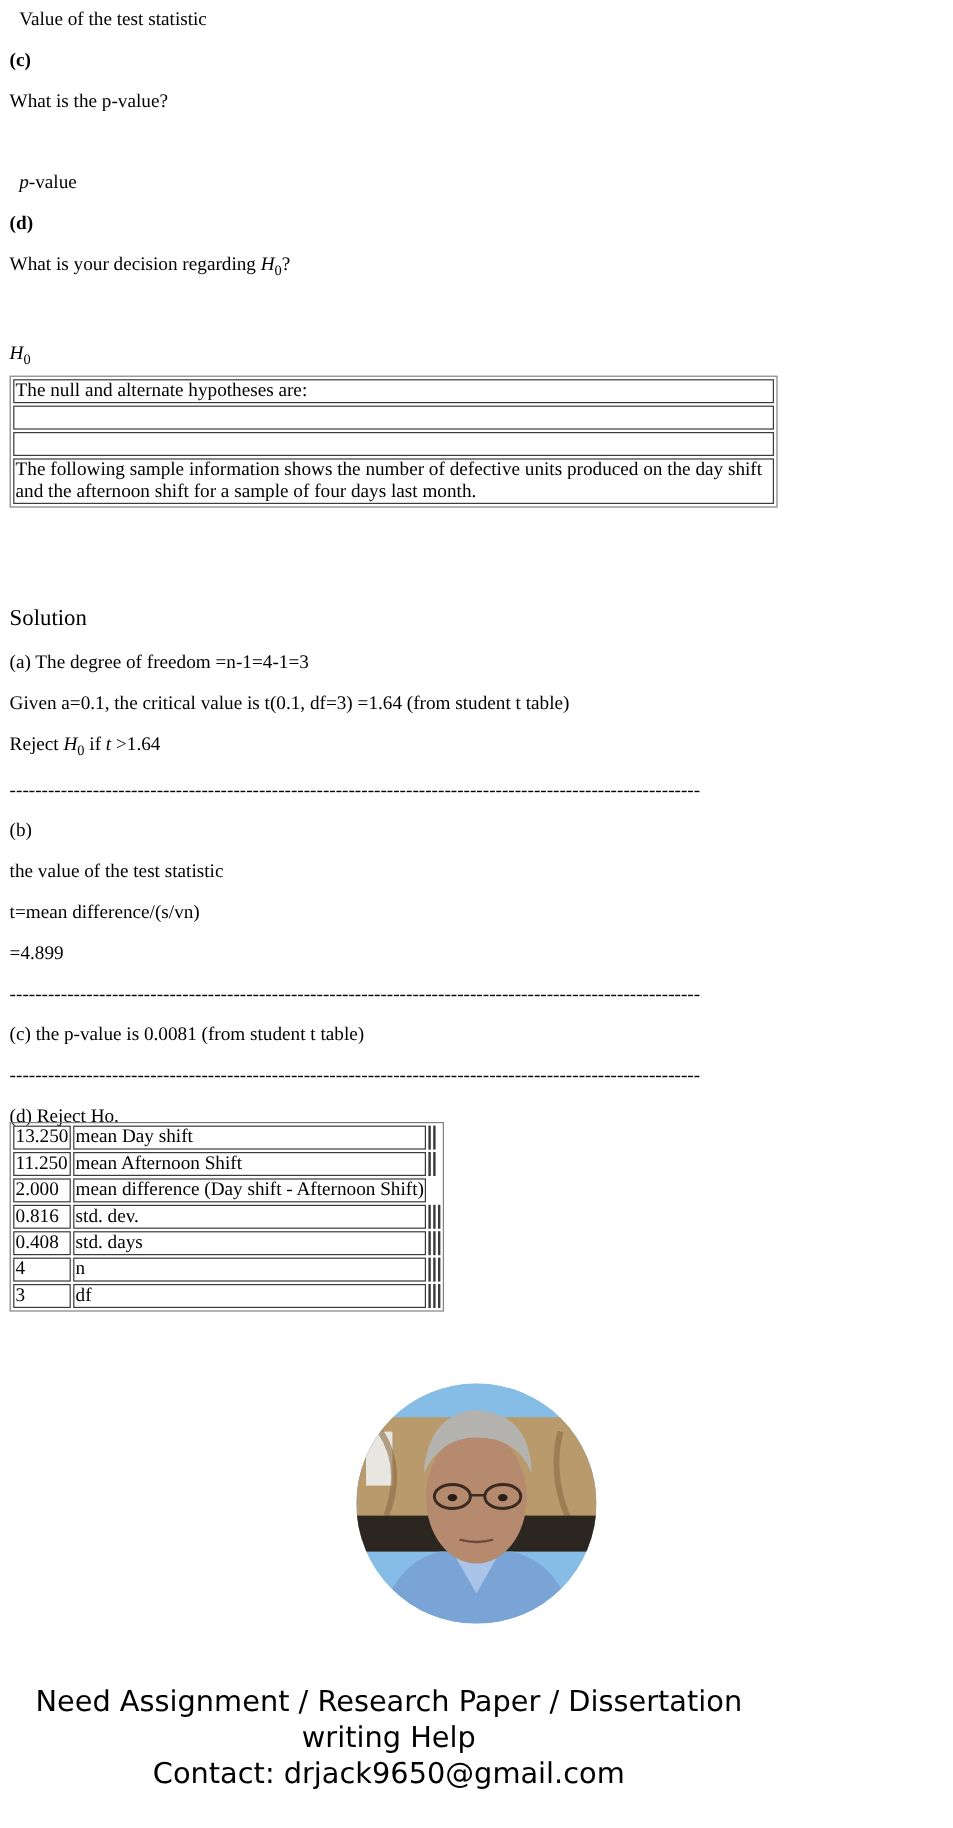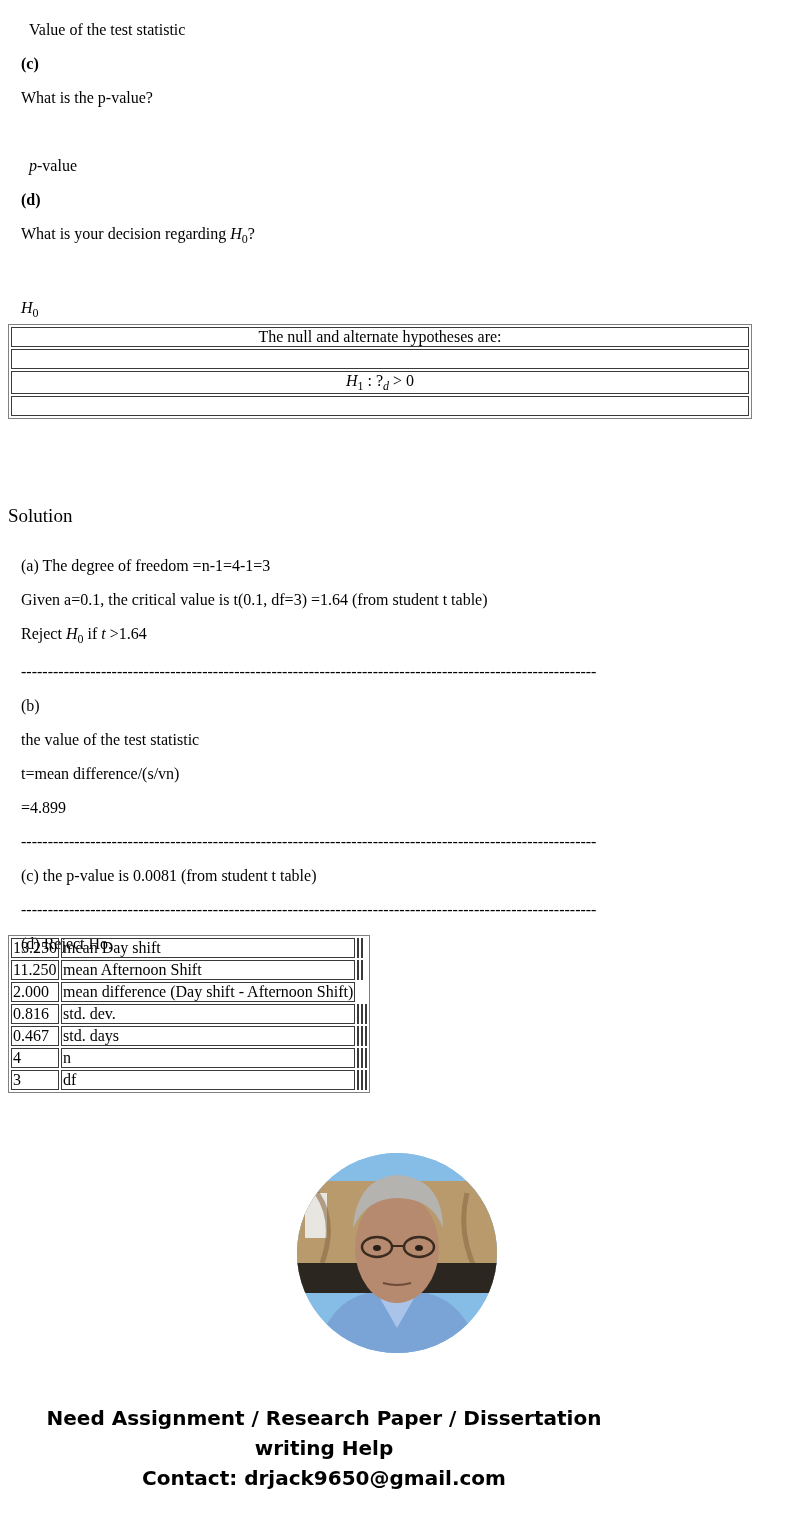--- a/index.html
+++ b/index.html
@@ -5,21 +5,21 @@
     html, body { margin: 0; padding: 0; background: #ffffff; }
     body {
       width: 794px;
       min-height: 1523px;
       font-family: "Liberation Serif", "DejaVu Serif", serif;
       font-size: 16px;
       color: #000;
       position: relative;
       overflow-x: hidden;
     }
-    p { margin: 13px; line-height: 18px; }
+    p { margin: 0; line-height: 18px; }
     .line { position: absolute; left: 8px; white-space: nowrap; }
     .indent { left: 16px; }
     b { font-weight: bold; }
     i { font-style: italic; }
     sub { font-size: 12px; vertical-align: -4px; line-height: 0; }
 
     table.bordered {
       position: absolute;
       border: 1px solid #808080;
       border-collapse: separate;
@@ -27,43 +27,43 @@
       font-family: "Liberation Serif", serif;
       font-size: 16px;
     }
     table.bordered td {
       border: 1px solid #3a3a3a;
       padding: 0 1px;
       line-height: 18px;
       vertical-align: top;
     }
     table.bordered td.empty-row { height: 18px; }
-    #hyp-table { left: 8px; top: 324px; width: 744px; text-align: center; }
+    #hyp-table { left: 8px; top: 313px; width: 640px; }
     #hyp-table td { padding: 0 1px; }
     #stats-table { left: 8px; top: 935px; }
     #stats-table td.narrow { width: 0px; padding: 0; }
 
     h3 { margin: 0; font-size: 19px; font-weight: normal; }
 
     .avatar {
       position: absolute;
       left: 297px; top: 1153px;
       width: 200px; height: 200px;
       border-radius: 50%;
       overflow: hidden;
       background: #7fb6e4;
     }
     .promo {
       position: absolute;
       left: 0; top: 1403px;
       width: 648px;
       text-align: center;
       font-family: "DejaVu Sans", sans-serif;
-      font-weight: bold;
-      font-size: 20px;
+      font-weight: normal;
+      font-size: 24px;
       line-height: 30px;
     }
   </style>
 </head>
 <body>
 
 <p class="line indent" style="top:8px;">Value of the test statistic</p>
 <p class="line" style="top:42px;"><b>(c)</b></p>
 <p class="line" style="top:76px;">What is the p-value?</p>
 <p class="line indent" style="top:144px;"><i>p</i><span>-value</span></p>
@@ -73,24 +73,24 @@
 
 <table id="hyp-table" class="bordered">
   <tbody>
       <tr>
         <td>The null and alternate hypotheses are:</td>
       </tr>
   <tr>
         <td class="empty-row"></td>
       </tr>
   <tr>
-        <td style="height:21px;"><i>H</i><sub>1</sub><span> : ?</span><sub><i>d</i></sub><span> &gt; 0</span></td>
+        <td class="empty-row"></td>
       </tr>
   <tr>
-        <td class="empty-row"></td>
+        <td>The following sample information shows the number of defective units produced on the day shift and the afternoon shift for a sample of four days last month.</td>
       </tr>
 </tbody>
   </table>
 
 <h3 class="line" style="top:505px;">Solution</h3>
 <p class="line" style="top:544px;">(a) The degree of freedom =n-1=4-1=3</p>
 <p class="line" style="top:578px;">Given a=0.1, the critical value is t(0.1, df=3) =1.64 (from student t table)</p>
 <p class="line" style="top:612px;"><span>Reject </span><i>H</i><sub>0</sub><span> if </span><i>t</i><span> &gt;1.64</span></p>
 <p class="line" style="top:650px;">------------------------------------------------------------------------------------------------------------</p>
 <p class="line" style="top:684px;">(b)</p>
@@ -121,21 +121,21 @@
     <td colspan="1">mean difference (Day shift - Afternoon Shift)</td>
   </tr>
   <tr>
     <td>0.816</td>
     <td>std. dev.</td>
     <td class="narrow"></td>
     <td class="narrow"></td>
     <td class="narrow"></td>
   </tr>
   <tr>
-    <td>0.467</td>
+    <td>0.408</td>
     <td>std. days</td>
     <td class="narrow"></td>
     <td class="narrow"></td>
     <td class="narrow"></td>
   </tr>
   <tr>
     <td>4</td>
     <td>n</td>
     <td class="narrow"></td>
     <td class="narrow"></td>

